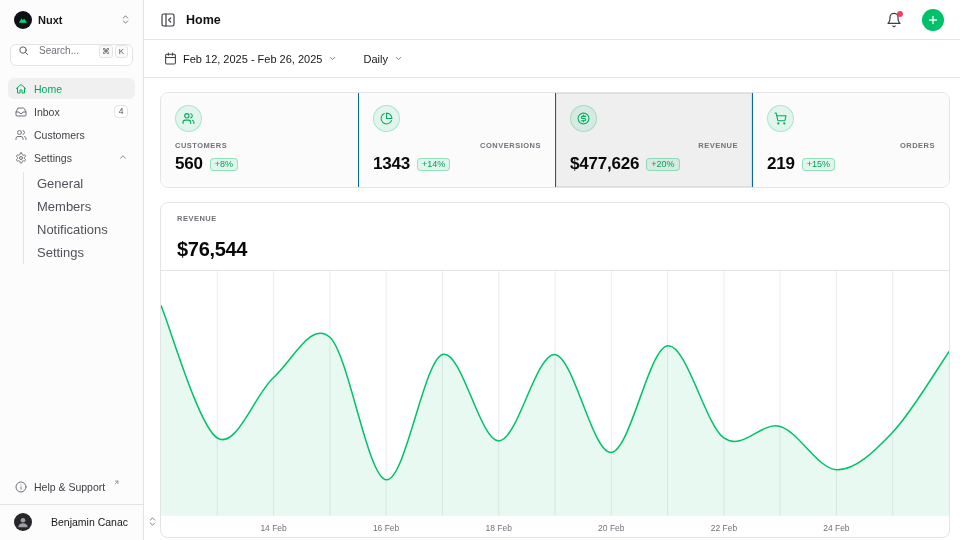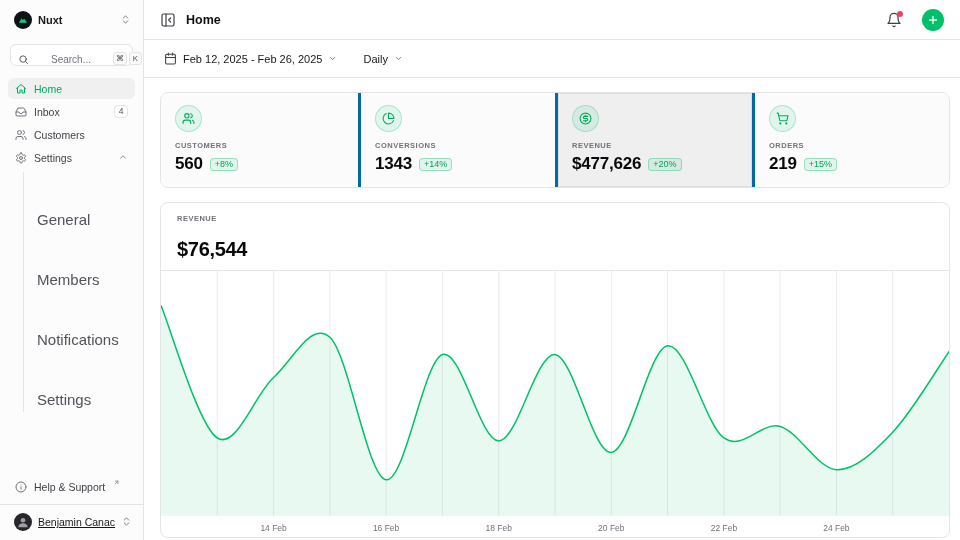--- a/index.html
+++ b/index.html
@@ -8,42 +8,42 @@
   .app { display:flex; width:960px; height:540px; }
 
   
   .sidebar { width:144px; flex:none; border-right:1px solid #e4e4e7; background:#fcfcfc;
     display:flex; flex-direction:column; padding:9px 8px 6px; }
   .ws-row { display:flex; align-items:center; gap:6px; padding:2px 4px 2px 6px; border-radius:6px; cursor:pointer; }
   .ws-logo { width:18px; height:18px; border-radius:50%; background:#0e1116; display:flex; align-items:center; justify-content:center; flex:none; }
   .ws-name { font-size:11px; font-weight:600; color:#18181b; flex:1; }
   .icon-unfold svg { width:11px; height:11px; color:#71717a; }
   .searchbox { margin:13px 2px 12px; height:22px; border:1px solid #e4e4e7; border-radius:6px; background:#fff;
-    display:flex; align-items:flex-end; gap:22px; padding:0 4px 0 7px; cursor:text; }
+    display:flex; align-items:flex-start; gap:10px; padding:0 4px 0 7px; cursor:text; }
   .searchbox .mag { width:11px; height:11px; color:#52525b; flex:none; }
   .searchbox .ph { font-size:10px; color:#71717a; flex:1; }
   .kbds { display:flex; gap:2px; }
   .kbds kbd { font-family:"Liberation Sans", sans-serif; font-size:8px; color:#52525b; border:1px solid #e4e4e7;
     background:#fafafa; border-radius:3px; min-width:13px; height:13px; display:flex; align-items:center; justify-content:center; padding:0 2px; }
   .nav { display:flex; flex-direction:column; gap:2px; }
   .nav-item { display:flex; align-items:center; gap:7px; height:21px; padding:0 7px; border-radius:6px;
     font-size:10.5px; font-weight:500; color:#3f3f46; cursor:pointer; }
   .nav-item svg.nico { width:12px; height:12px; color:#71717a; flex:none; }
   .nav-item .lbl { flex:1; }
   .nav-item.active { background:#f0f0f1; color:#00a862; }
   .nav-item.active svg.nico { color:#00b061; }
   .mini-badge { font-size:8.5px; color:#52525b; border:1px solid #e4e4e7; border-radius:4px; padding:0px 3.5px; background:#fff; line-height:11px; }
   .chev svg { width:10px; height:10px; color:#71717a; }
   .submenu { margin:2px 0 0 15px; border-left:1px solid #e4e4e7; display:flex; flex-direction:column; }
-  .sub-item { font-size:15px; color:#52525b; padding:4px 0 4px 13px; cursor:pointer; border-radius:0 6px 6px 0;margin-top:35px; }
+  .sub-item { font-size:13px; color:#52525b; padding:4px 0 4px 13px; cursor:pointer; border-radius:0 6px 6px 0; }
   .spacer { flex:1; }
   .ext-sup { margin-left:1px; align-self:flex-start; }
   .ext-sup svg { width:7px; height:7px; color:#71717a; }
   .side-divider { border-top:1px solid #e4e4e7; margin:7px -8px 5px; }
-  .user-row { display:flex; align-items:center; gap:6px; padding:3px 4px 3px 6px; border-radius:6px; cursor:pointer;text-decoration:underline; }
+  .user-row { display:flex; align-items:center; gap:19px; padding:3px 4px 3px 6px; border-radius:6px; cursor:pointer; }
   .avatar { width:18px; height:18px; border-radius:50%; background:#26262b; flex:none; display:flex; align-items:center; justify-content:center; overflow:hidden; }
   .avatar svg { width:14px; height:14px; }
   .user-name { font-size:10.5px; font-weight:500; color:#18181b; flex:1; white-space:nowrap; }
 
   
   .main { flex:1; display:flex; flex-direction:column; min-width:0; }
   .topbar { height:40px; flex:none; border-bottom:1px solid #e4e4e7; display:flex; align-items:center; padding:0 16px; gap:10px; }
   .collapse-btn { width:16px; height:16px; color:#3f3f46; cursor:pointer; }
   .collapse-btn svg { width:16px; height:16px; }
   .page-title { font-size:12.5px; font-weight:700; color:#111; flex:1; }
@@ -56,21 +56,21 @@
   .toolbar { height:38px; flex:none; border-bottom:1px solid #e4e4e7; display:flex; align-items:center; padding:0 16px; gap:18px; }
   .tool-btn { display:flex; align-items:center; gap:6px; font-size:11px; font-weight:500; color:#18181b; cursor:pointer; padding:4px 4px; border-radius:6px; }
   .tool-btn svg.cal { width:13px; height:13px; color:#3f3f46; }
   .tool-btn svg.cd { width:9px; height:9px; color:#71717a; }
 
   .content { flex:1; display:flex; flex-direction:column; padding:14px 10px 2px 16px; min-height:0; }
 
   .stats-grid { display:grid; grid-template-columns:repeat(4,1fr); border:1px solid #e4e4e7; border-radius:8px;
     overflow:hidden; flex:none; }
   .stat-cell { background:#fbfbfb; padding:12px 14px 13px; cursor:pointer; }
-  .stat-cell + .stat-cell { border-left:3px solid #0369a1; }
+  .stat-cell + .stat-cell { border-left:1px solid #0369a1;text-align:right; }
   .stat-cell.selected { background:#efeff0; box-shadow:inset 0 0 0 1px #dedee1; }
   .stat-ico { width:27px; height:27px; border-radius:50%; background:rgba(0,193,106,.10);
     box-shadow:inset 0 0 0 1px rgba(0,193,106,.25); display:flex; align-items:center; justify-content:center; margin-bottom:9px; color:#00ab5e; }
   .stat-ico svg { width:13px; height:13px; }
   .stat-label { font-size:7.5px; font-weight:600; letter-spacing:.5px; color:#71717a; margin-bottom:4px; }
   .stat-value-row { display:flex; align-items:center; gap:7px; }
   .stat-value { font-size:17px; font-weight:700; color:#09090b; letter-spacing:-.2px; }
   .delta-badge { font-size:9px; font-weight:500; color:#00a155; background:rgba(0,193,106,.10);
     box-shadow:inset 0 0 0 1px rgba(0,193,106,.35); border-radius:4px; padding:1.5px 5px; }
 

